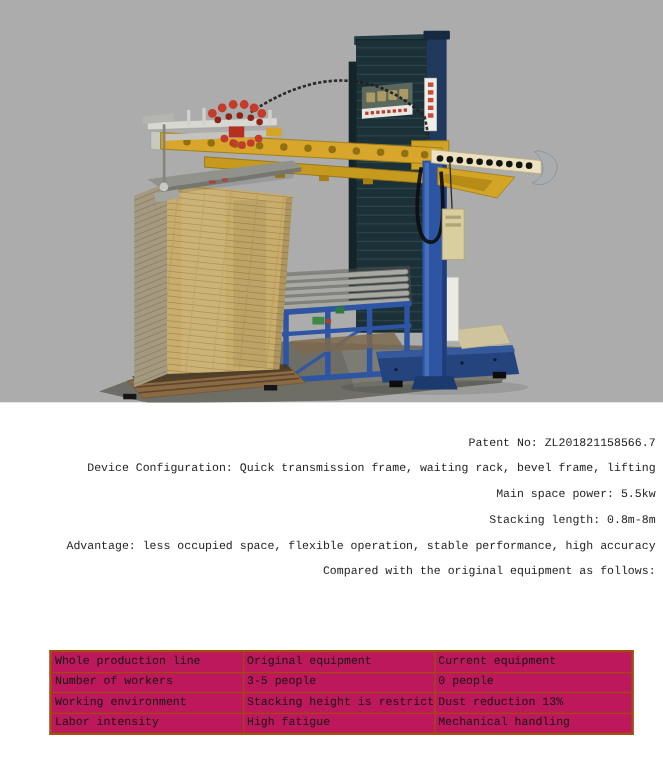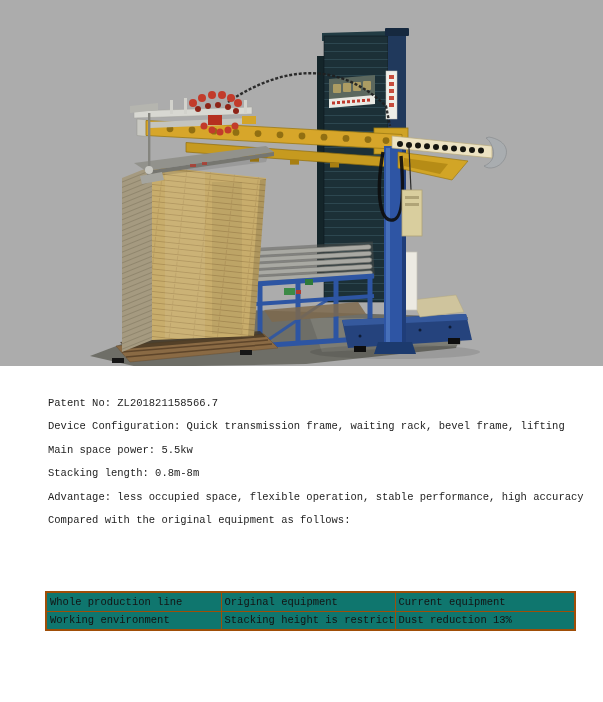--- a/index.html
+++ b/index.html
@@ -7,26 +7,26 @@
     position:relative;width:603px;height:702px;background:#ffffff;overflow:hidden;
     font-family:"Liberation Mono","DejaVu Sans Mono",monospace;
   }
   .photo{position:absolute;left:0;top:0;width:603px;height:366px;}
   .photo svg{display:block;}
   .spec-lines{
     position:absolute;left:48px;top:392px;width:548px;
     font-size:10.5px;line-height:23.4px;color:#1d1d1d;
     letter-spacing:0px;white-space:nowrap;
   }
-  .spec-line{height:23.4px;}
+  .spec-line{height:23.4px;text-align:right;}
   table.cmp{
     position:absolute;left:45px;top:591px;width:529px;
     border-collapse:collapse;table-layout:fixed;
     border:2px solid #a04e08;
-    background:#0f766e;
+    background:#be185d;
   }
   table.cmp td{
     border:1.5px solid #a04e08;
     height:17.5px;
     padding:0 2px 0 3px;
     font-size:10.5px;
     color:#141414;
     vertical-align:middle;
     white-space:nowrap;
     overflow:hidden;
@@ -288,20 +288,30 @@
         <col style="width:174px">
         <col style="width:180px">
       </colgroup>
     <tbody>
       <tr>
         <td>Whole production line</td>
         <td>Original equipment</td>
         <td>Current equipment</td>
       </tr>
       <tr>
+        <td>Number of workers</td>
+        <td>3-5 people</td>
+        <td>0 people</td>
+      </tr>
+      <tr>
         <td>Working environment</td>
         <td>Stacking height is restricted</td>
         <td>Dust reduction 13%</td>
       </tr>
+      <tr>
+        <td>Labor intensity</td>
+        <td>High fatigue</td>
+        <td>Mechanical handling</td>
+      </tr>
     </tbody>
   </table>
 
 </div>
 
 </body></html>

